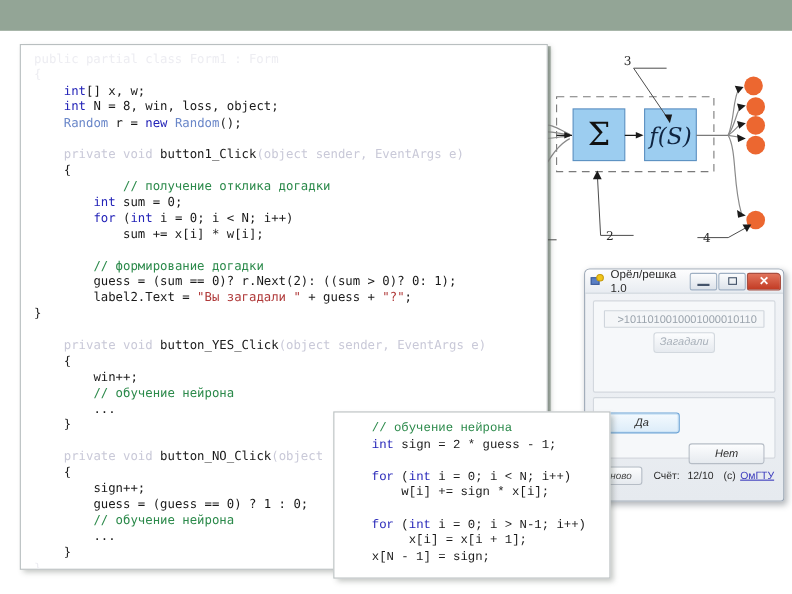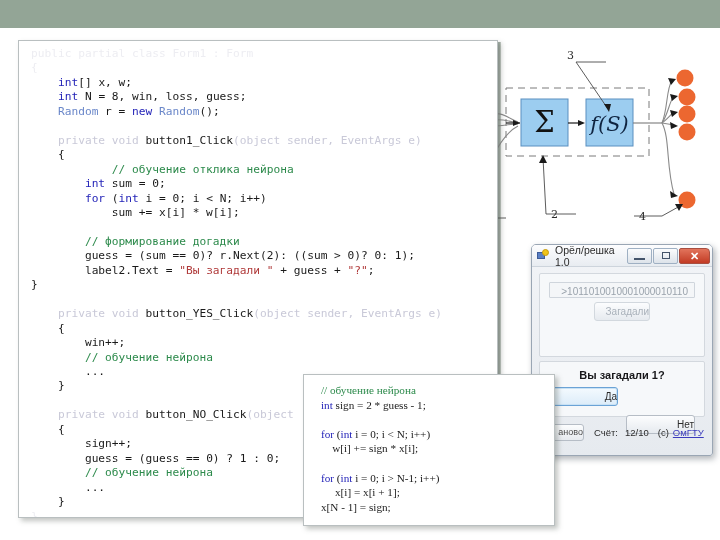--- a/index.html
+++ b/index.html
@@ -65,23 +65,23 @@
     width: 252px;
     height: 152px;
     background: #ffffff;
     border: 1px solid #b9bfc0;
     box-shadow: 3px 3px 5px rgba(80,90,80,0.35);
     box-sizing: border-box;
     overflow: hidden;
   }
   .snippet-panel .codebox {
     position: absolute;
-    left: 17px;
+    left: 34px;
     top: 8px;
-    font-family: Liberation Serif, serif;
+    font-family: Liberation Mono, monospace;
     font-size: 11.2px;
     line-height: 14.6px;
     white-space: pre;
   }
 
   
   .nn-diagram {
     position: absolute;
     left: 466px;
     top: 46px;
@@ -228,24 +228,25 @@
     font-size: 10.5px;
     color: #9aa3ac;
     margin-top: 6px;
   }
   .btn {
     border: 1px solid #b6bdc6;
     border-radius: 3px;
     background: linear-gradient(#fcfdfe, #e6eaef);
     font-size: 10px;
     color: #2b2b2b;
-    text-align: right;
+    text-align: center;
     line-height: 17px;
     height: 19px;
     box-sizing: border-box;
+    font-style: italic;
   }
   .btn-guessed {
     width: 56px;
     margin: 4px auto 0 auto;
     color: #a9b1ba;
     border-color: #d2d8de;
   }
   .q-text {
     text-align: center;
     font-size: 11px;
@@ -368,26 +369,26 @@
     <path d="M196,170 L214,160" stroke="#4a4a4a" stroke-width="0.9" fill="none"></path>
     <polygon points="217,158 209,158 213,165" fill="#1a1a1a"></polygon>
     <text x="173" y="174" font-family="DejaVu Serif, serif" font-size="11" fill="#2a2a2a">4</text>
   </svg>
 </div>
 
 <div class="code-panel">
   <div class="codebox"><span class="fade">public partial class Form1 : Form</span>
 <span class="fade">{</span>
     <span class="kw">int</span><span class="pln">[] x, w;</span>
-    <span class="kw">int</span><span class="pln"> N = 8, win, loss, guess;</span>
+    <span class="kw">int</span><span class="pln"> N = 8, win, loss, object;</span>
     <span class="typ">Random</span><span class="pln"> r = </span><span class="kw">new</span><span class="typ"> Random</span><span class="pln">();</span>
 
     <span class="fadeb">private void </span><span class="pln">button1_Click</span><span class="fadeb">(object sender, EventArgs e)</span>
     <span class="pln">{</span>
-            <span class="cmt">// обучение отклика нейрона</span>
+            <span class="cmt">// получение отклика догадки</span>
         <span class="kw">int</span><span class="pln"> sum = 0;</span>
         <span class="kw">for</span><span class="pln"> (</span><span class="kw">int</span><span class="pln"> i = 0; i &lt; N; i++)</span>
             <span class="pln">sum += x[i] * w[i];</span>
 
         <span class="cmt">// формирование догадки</span>
         <span class="pln">guess = (sum == 0)? r.Next(2): ((sum &gt; 0)? 0: 1);</span>
         <span class="pln">label2.Text = </span><span class="str">"Вы загадали "</span><span class="pln"> + guess + </span><span class="str">"?"</span><span class="pln">;</span>
 <span class="pln">}</span>
 
     <span class="fadeb">private void </span><span class="pln">button_YES_Click</span><span class="fadeb">(object sender, EventArgs e)</span>
@@ -420,21 +421,20 @@
     </div>
   </div>
 
   <div class="win-body">
     <div class="group-box gb-top">
       <div class="bin-field">&gt;1011010010001000010110</div>
       <div class="btn btn-guessed">Загадали</div>
     </div>
 
     <div class="group-box gb-mid">
-      <div class="q-text">Вы загадали 1?</div>
       <div class="yn-row">
         <div class="btn btn-yes">Да</div>
         <div class="btn btn-no">Нет</div>
       </div>
     </div>
 
     <div class="status-row">
       <div class="btn btn-again">аново</div>
       <span class="score-label">Счёт:</span>
       <span class="score-val">12/10</span>

